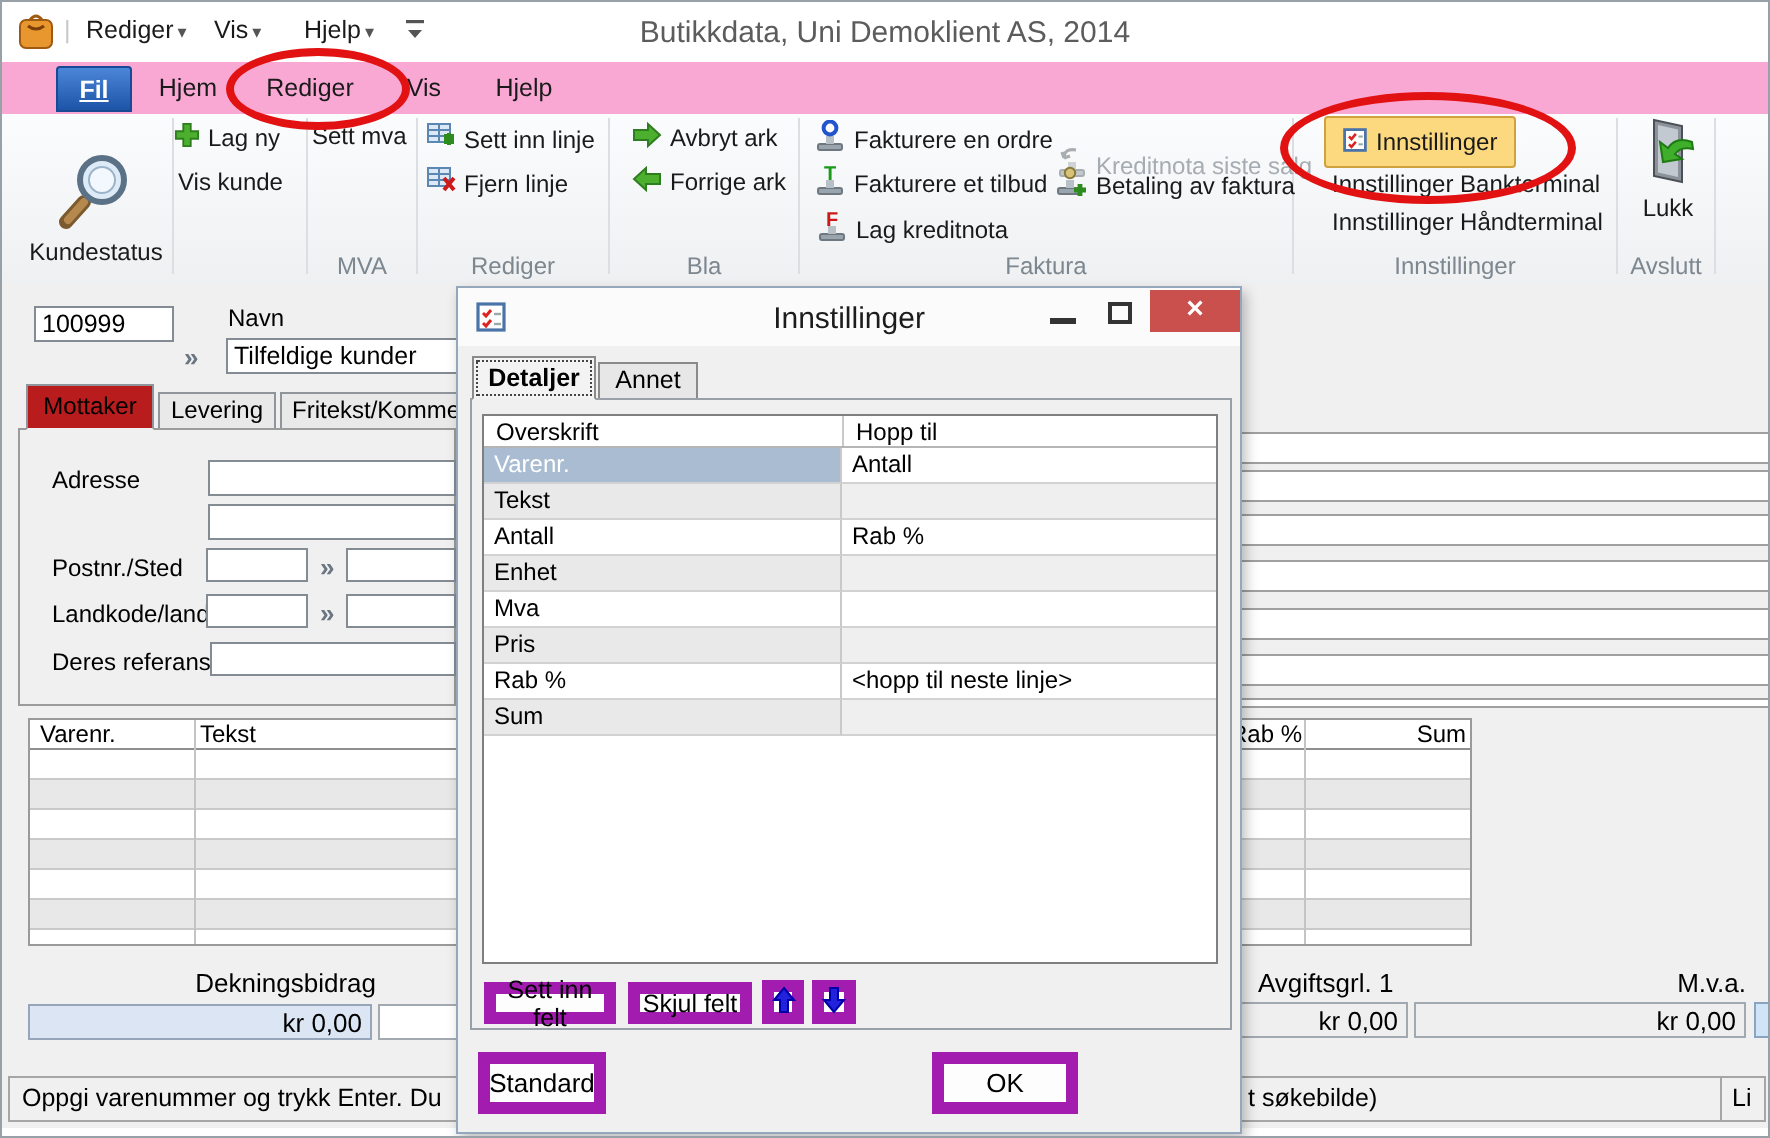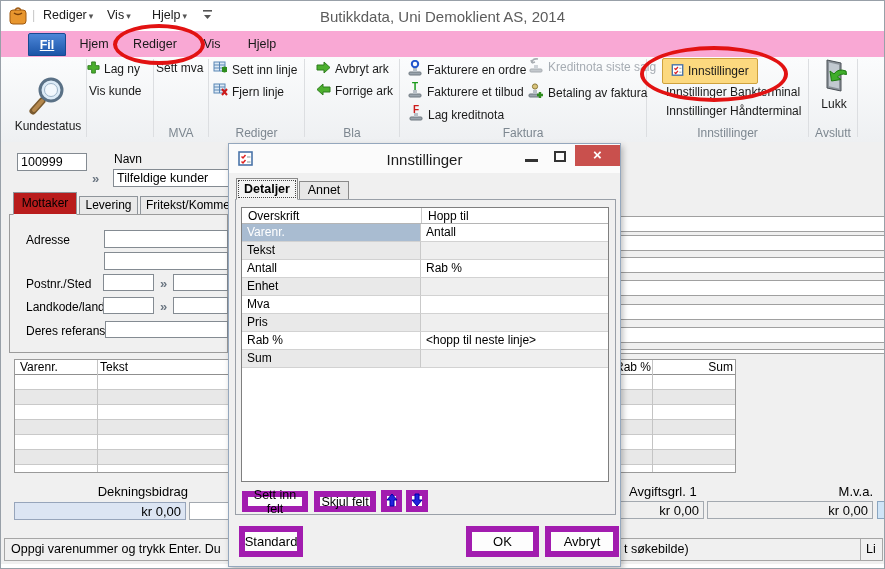--- a/index.html
+++ b/index.html
@@ -214,21 +214,21 @@
     <div class="rbtn" style="left:407px;top:48px;">
       <span>
         <svg width="16" height="16" viewBox="0 0 16 16">
           <rect x="2" y="12" width="12" height="3" rx="1" fill="#9aa4ad" stroke="#6e7880"></rect>
           <rect x="6" y="8" width="4" height="4" fill="#b8c0c7"></rect>
           <text x="8" y="8" font-size="10" font-weight="bold" fill="#cc1a1a" text-anchor="middle" font-family="Liberation Sans,sans-serif">F</text>
         </svg>
       </span>
       <span>Lag kreditnota</span>
     </div>
-    <div class="rbtn gray" style="left:527px;top:0;">
+    <div class="rbtn gray" style="left:527px;top:16px;">
       <span>
         <svg width="16" height="16" viewBox="0 0 16 16">
           <rect x="2" y="12" width="12" height="3" rx="1" fill="#c3c8cd" stroke="#a8adb2"></rect>
           <rect x="6" y="8" width="4" height="4" fill="#ced3d8"></rect>
           <path d="M4 6 Q4 1 10 2 M4 6l3-1M4 6L3 3" fill="none" stroke="#a8adb2" stroke-width="1.6"></path>
         </svg>
       </span>
       <span>Kreditnota siste salg</span>
     </div>
     <div class="rbtn" style="left:527px;top:26px;">
@@ -423,16 +423,15 @@
     <div class="wbtn" style="left:177px;top:346px;width:22px;height:22px;background:#fff;">
       <span>
         <svg width="12" height="14" viewBox="0 0 12 14">
             <path d="M6 13 L1 7 H4 V1 H8 V7 H11 Z" fill="#2222dd" stroke="#0000aa"></path>
           </svg>
       </span>
     </div>
 
     <div class="wbtn big" style="left:10px;top:382px;width:64px;height:31px;">Standard</div>
     <div class="wbtn big" style="left:237px;top:382px;width:73px;height:31px;">OK</div>
-    <div class="wbtn big" style="left:316px;top:382px;width:74px;height:31px;">Avbryt</div>
   </div>
 
 </div>
 
 </body></html>

